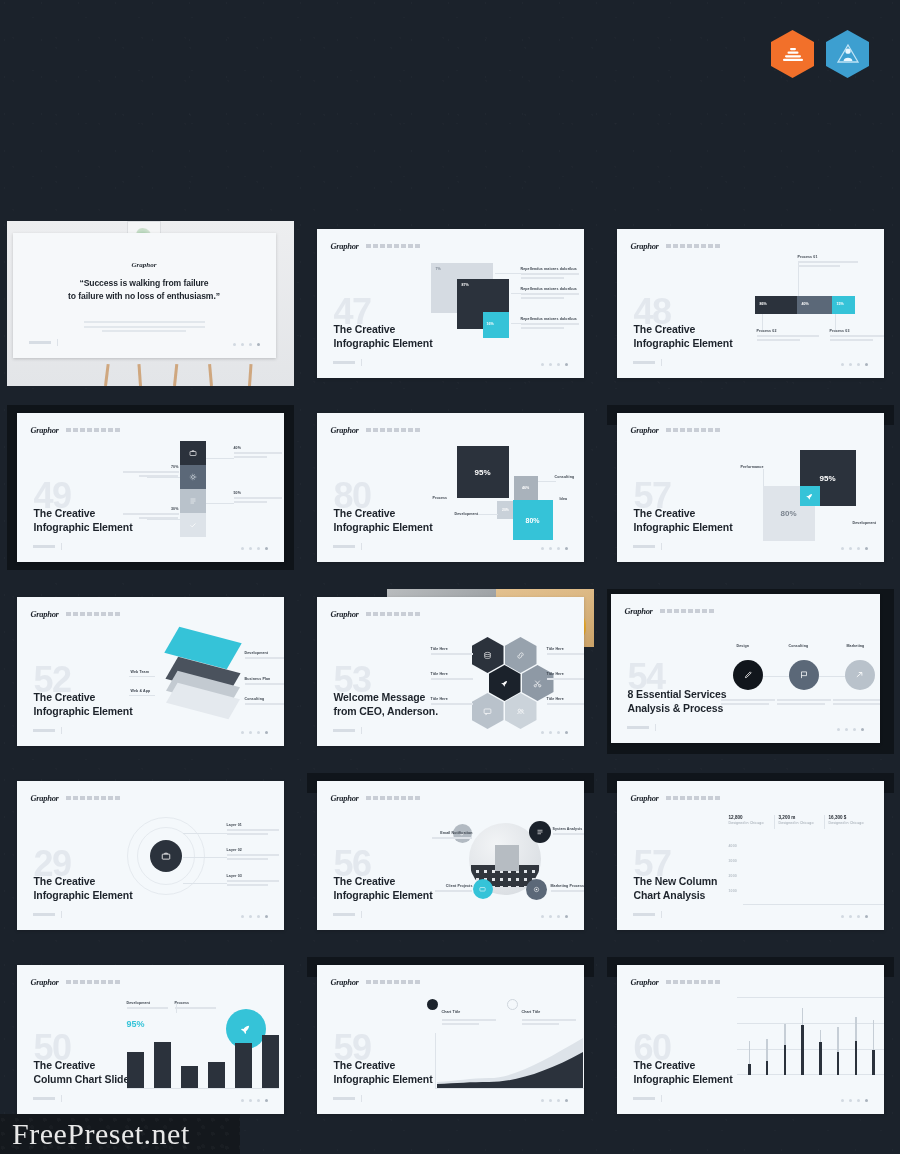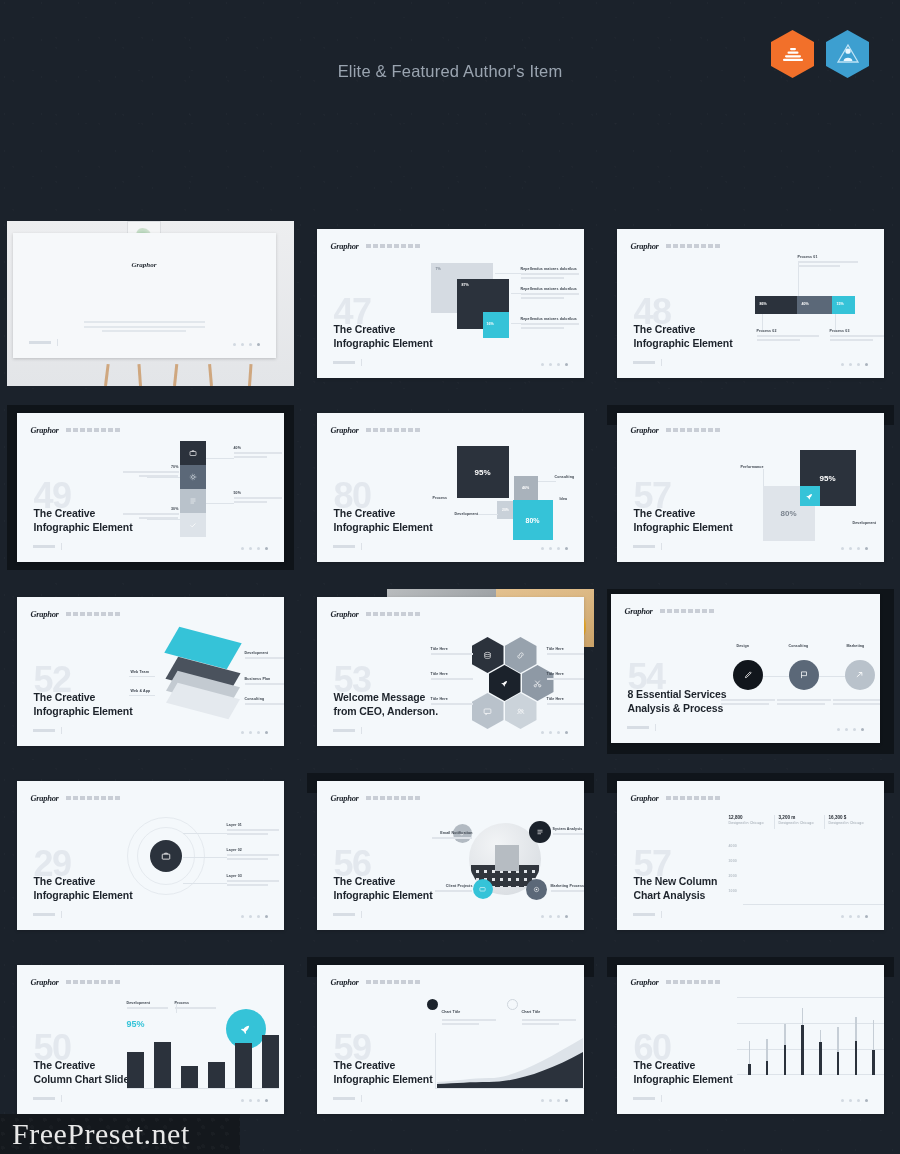--- a/index.html
+++ b/index.html
@@ -138,39 +138,41 @@
     <span class="hex" style="background:#3d9fd0"></span>
     <svg width="24" height="22" viewBox="0 0 24 22">
       <path d="M12 2 L22 19 H2 Z" fill="none" stroke="#bfe3f5" stroke-width="1.3"></path>
       <circle cx="12" cy="8.2" r="2.6" fill="#eaf7ff"></circle>
       <path d="M7.6 18 C7.6 13.6 16.4 13.6 16.4 18 Z" fill="#eaf7ff"></path>
     </svg>
   </div>
 </div>
 
 <div class="header">
-  <div class="eyebrow">Elite &amp; Featured Author's Item</div>
 </div>
 
 <div class="grid">
 
   <div class="cell">
     <div class="backdrop">
       <div class="bd-wall"></div>
       <div class="bd-frame"></div>
       <div class="bd-legs">
         <i style="left:34%;transform:rotate(7deg)"></i>
           <i style="left:46%;transform:rotate(-4deg)"></i>
         <i style="left:58%;transform:rotate(6deg)"></i>
           <i style="left:71%;transform:rotate(-5deg)"></i>
         <i style="left:84%;transform:rotate(4deg)"></i>
       </div>
     </div>
     <div class="slide" style="top:12px;left:6px;right:18px;bottom:28px;background:#f6f8fa;">
       <div class="qlogo">Graphor</div>
+      <div class="quote">
+        <span>“Success is walking from failure</span><br><span>to failure with no loss of enthusiasm.”</span>
+      </div>
       <div class="qbody">
           <i></i>
           <i></i>
           <i></i>
         </div>
       <div class="s-foot">
           <span class="txt"></span>
           <span class="bar"></span>
         </div>
       <div class="s-dots">

